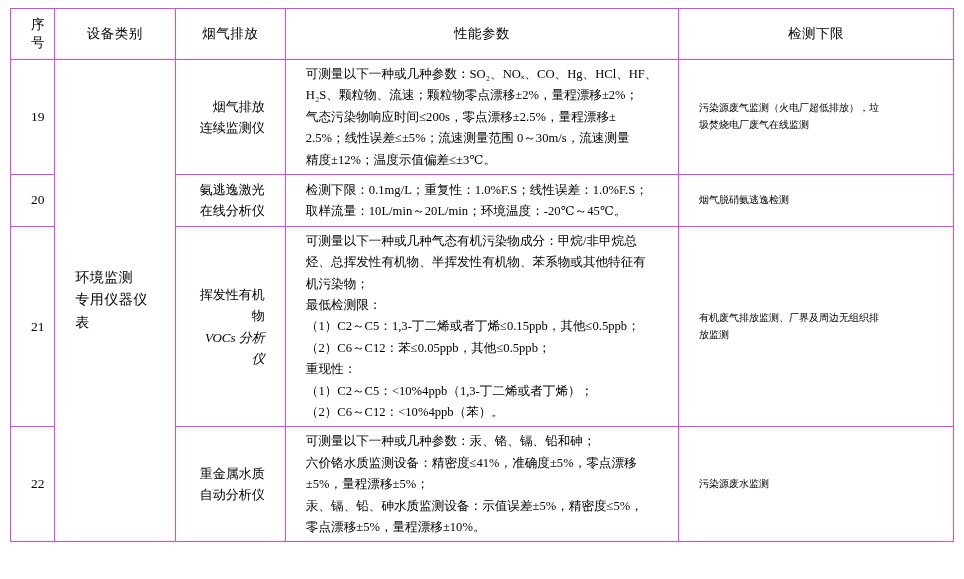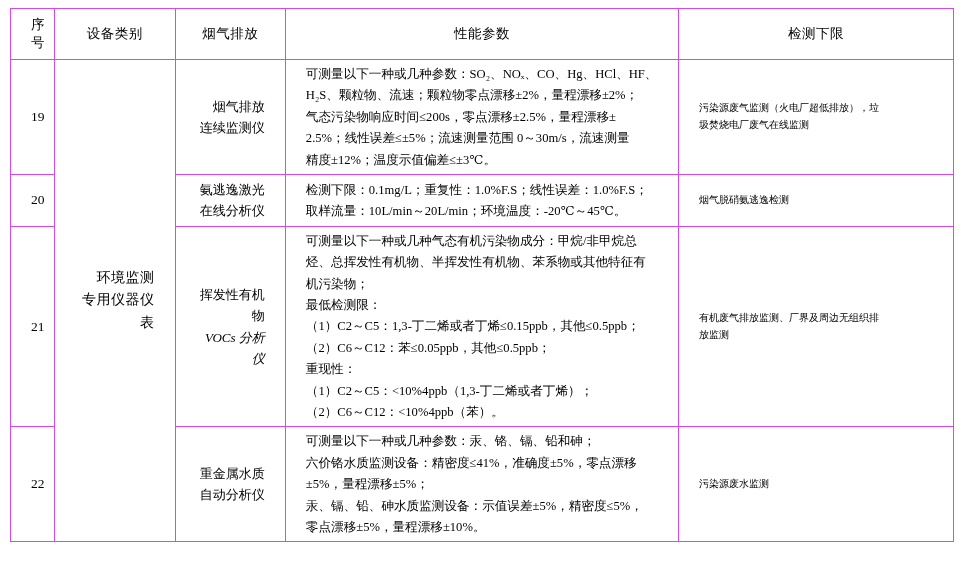--- a/index.html
+++ b/index.html
@@ -43,21 +43,21 @@
   .col-cat   { width: 120px; }
   .col-name  { width: 110px; }
   .col-param { width: 392px; }
   .col-app   { width: 274px; }
 
   td.cell-no {
     text-align: center;
     font-size: 13.5px;
   }
   td.cell-cat {
-    text-align: right;
+    text-align: left;
     font-size: 14px;
     line-height: 1.6;
     letter-spacing: 0.5px;
   }
   td.cell-name {
     text-align: right;
     font-size: 13px;
     line-height: 1.65;
   }
   td.cell-param {

